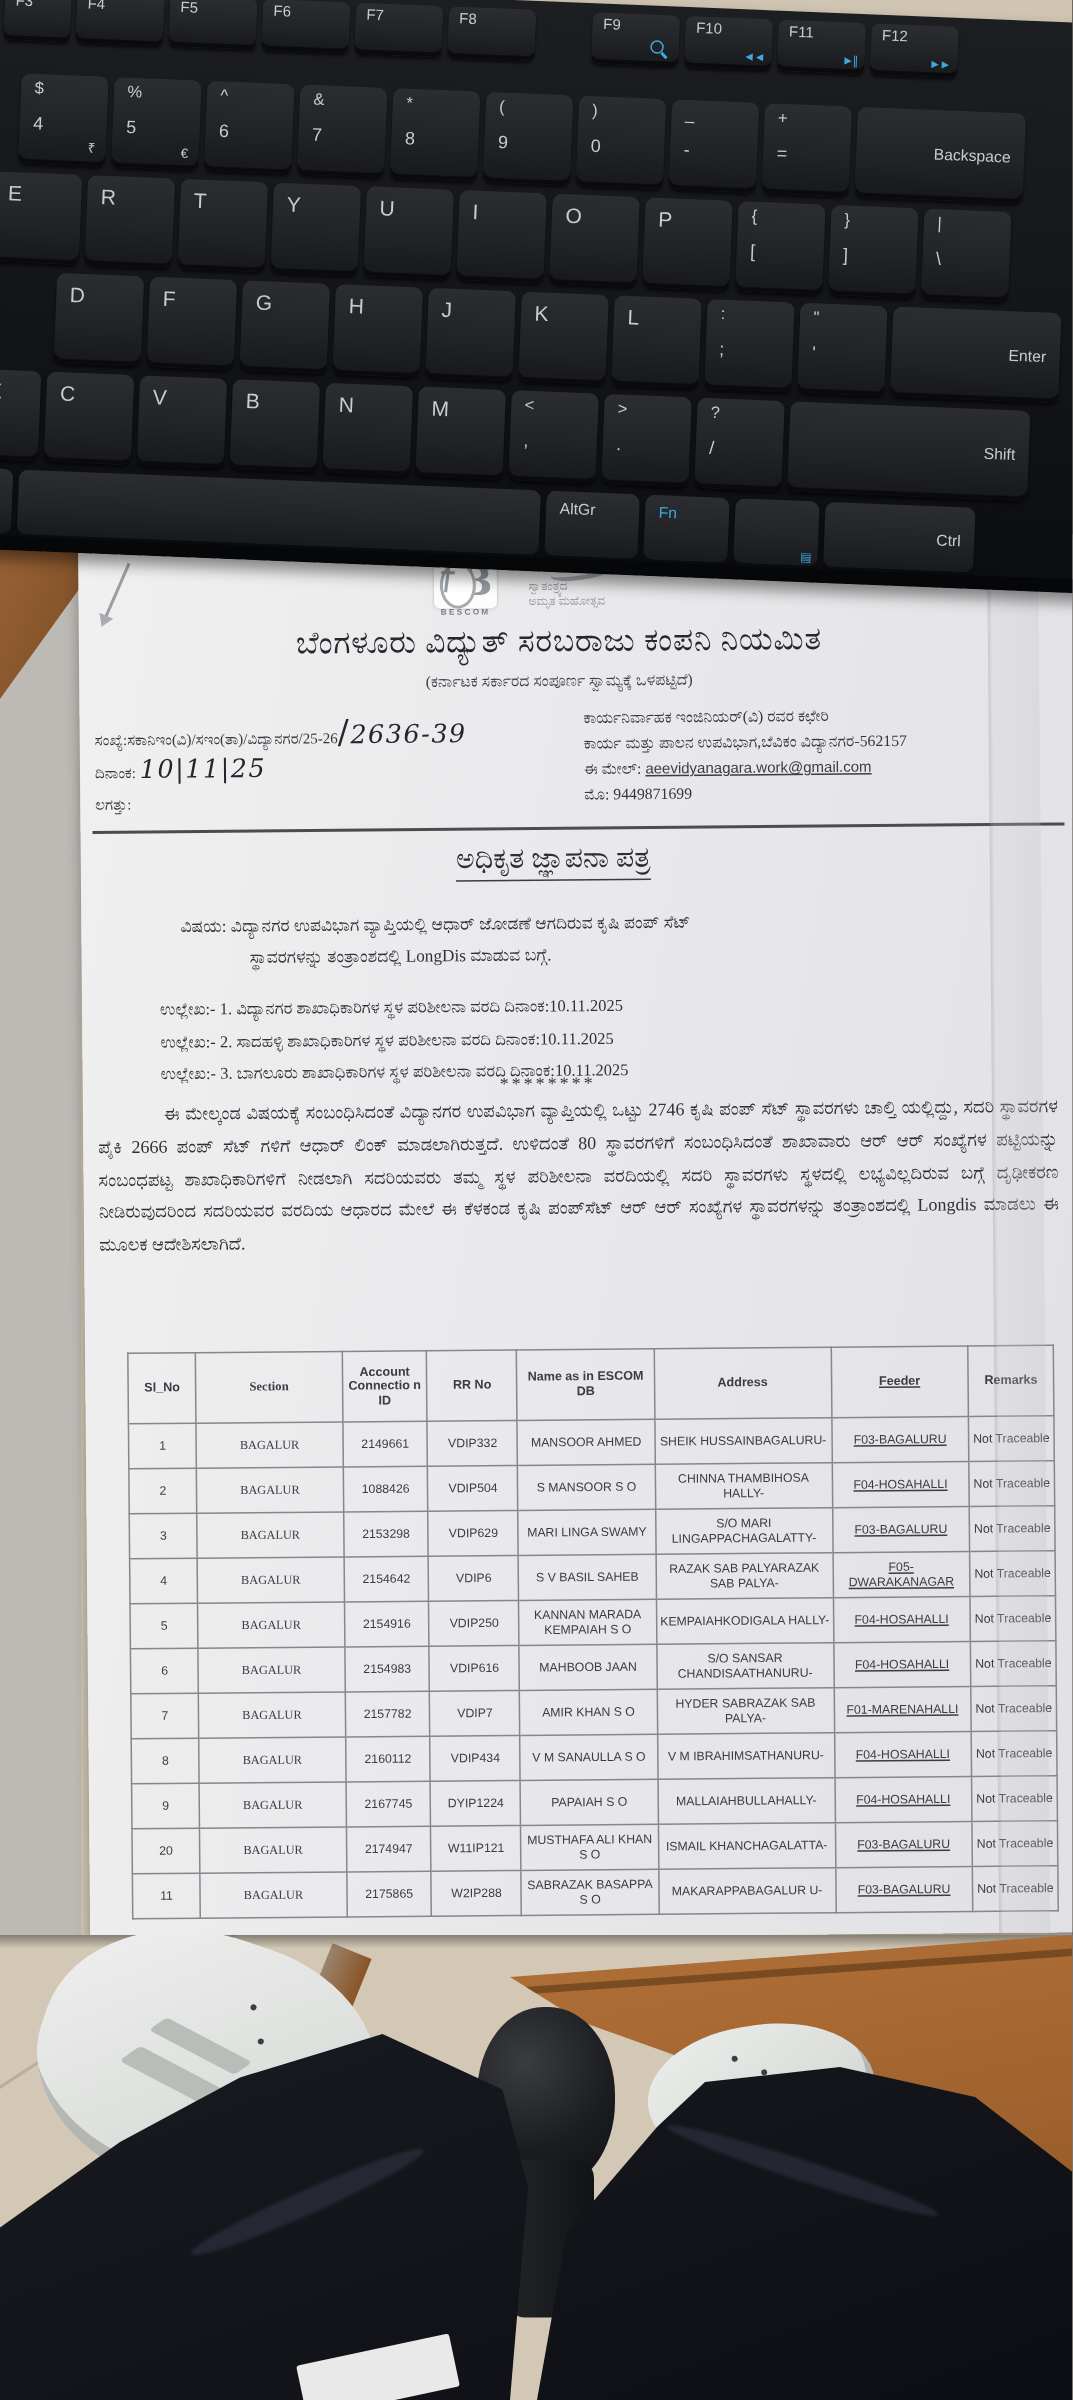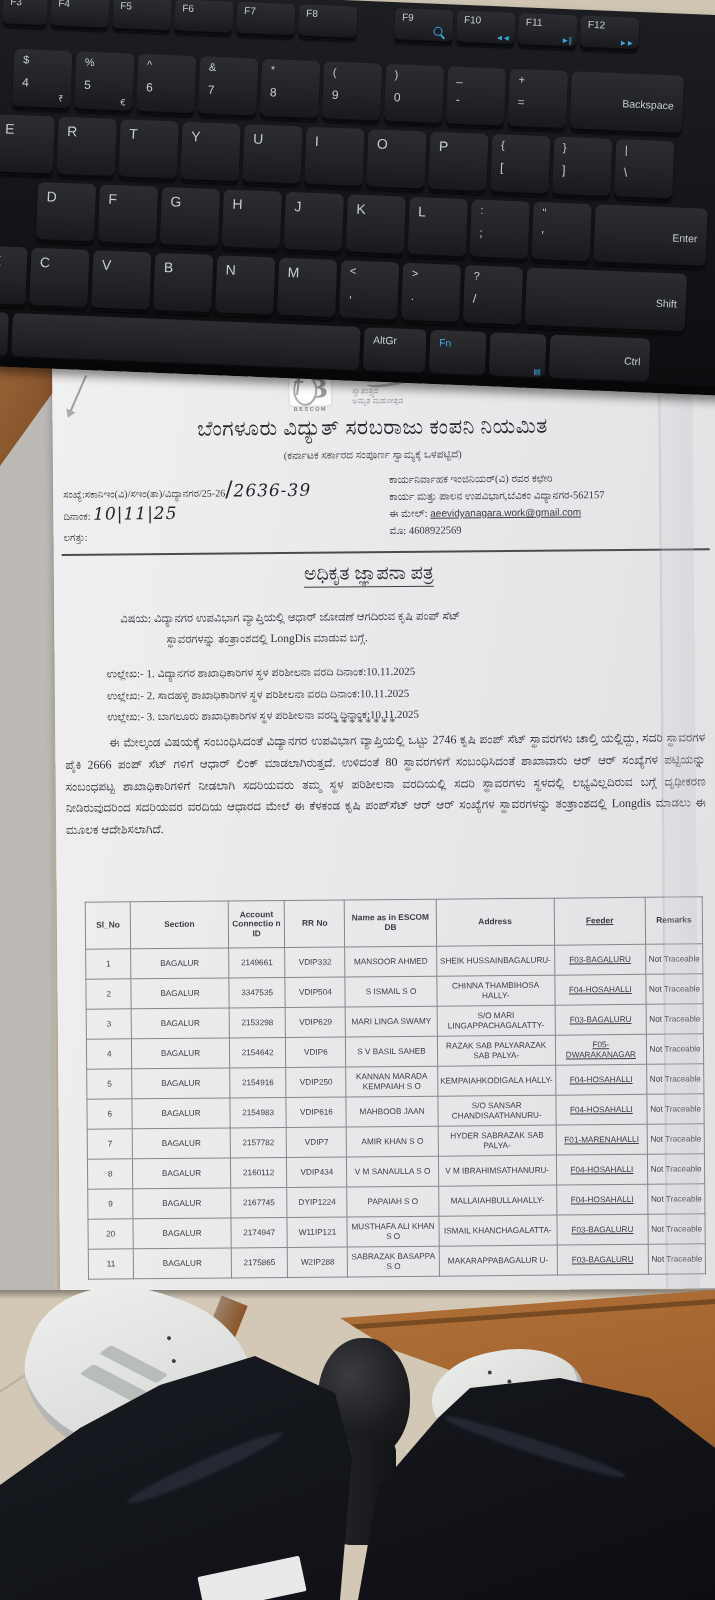--- a/index.html
+++ b/index.html
@@ -75,21 +75,21 @@
   .subject .l2{margin-left:46px;}
   .refs{position:absolute;top:302px;left:52px;width:560px;font-size:11px;line-height:21.5px;color:#2f3237;}
   .stars{position:absolute;top:356px;left:0;width:620px;text-align:center;font-size:12px;letter-spacing:2px;color:#3a3d41;}
   .body-par{position:absolute;top:371px;left:10px;width:640px;font-size:12px;line-height:21.8px;text-align:justify;text-indent:44px;color:#2e3136;}
 
   table.dtable{position:absolute;top:540px;left:28px;width:618px;border-collapse:collapse;font-family:"Liberation Sans",sans-serif;font-size:8.2px;color:#3a3d42;table-layout:fixed;}
   .dtable th,.dtable td{border:1px solid #85878a;text-align:center;vertical-align:middle;padding:1px 2px;line-height:9.6px;overflow:hidden;word-wrap:break-word;}
   .dtable th{font-weight:bold;font-size:8.4px;height:44px;}
   .dtable td{height:27px;}
   .dtable th:nth-child(1),.dtable td:nth-child(1){width:7%;}
-  .dtable th:nth-child(2),.dtable td:nth-child(2){width:16%;}
+  .dtable th:nth-child(2),.dtable td:nth-child(2){width:16%;font-family:Liberation Serif, serif;}
   .dtable th:nth-child(3),.dtable td:nth-child(3){width:9%;}
   .dtable th:nth-child(4),.dtable td:nth-child(4){width:9.5%;}
   .dtable th:nth-child(5),.dtable td:nth-child(5){width:15%;}
   .dtable th:nth-child(6),.dtable td:nth-child(6){width:19.5%;}
   .dtable th:nth-child(7),.dtable td:nth-child(7){width:15%;text-decoration:underline;}
   .dtable th:nth-child(8),.dtable td:nth-child(8){width:9%;}
 
   
   .floor{position:absolute;left:0;top:1290px;width:715px;height:310px;background:#d2c8b5;z-index:7;overflow:hidden;}
   .floor-shadow{position:absolute;top:0;left:0;right:0;height:9px;background:linear-gradient(180deg,rgba(70,65,58,.55),rgba(70,65,58,0));}
@@ -571,21 +571,21 @@
         <div class="refline">
           <span>ದಿನಾಂಕ:</span> <span class="hand">10|11|25</span>
         </div>
         <div class="attach">ಲಗತ್ತು:</div>
       </div>
 
       <div class="officeblock">
         <div>ಕಾರ್ಯನಿರ್ವಾಹಕ ಇಂಜಿನಿಯರ್(ವಿ) ರವರ ಕಛೇರಿ</div>
         <div>ಕಾರ್ಯ ಮತ್ತು ಪಾಲನ ಉಪವಿಭಾಗ,ಬೆವಿಕಂ ವಿದ್ಯಾನಗರ-562157</div>
         <div><span>ಈ ಮೇಲ್:</span> <span class="email-link">aeevidyanagara.work@gmail.com</span></div>
-        <div><span>ಮೊ:</span> <span>4608922569</span></div>
+        <div><span>ಮೊ:</span> <span>9449871699</span></div>
       </div>
 
       <div class="rule"></div>
 
       <div class="doc-title-wrap"><span class="doc-title">ಅಧಿಕೃತ ಜ್ಞಾಪನಾ ಪತ್ರ</span></div>
 
       <div class="subject">
         <div><span>ವಿಷಯ:</span> <span>ವಿದ್ಯಾನಗರ ಉಪವಿಭಾಗ ವ್ಯಾಪ್ತಿಯಲ್ಲಿ ಆಧಾರ್ ಜೋಡಣೆ ಆಗದಿರುವ ಕೃಷಿ ಪಂಪ್ ಸೆಟ್</span></div>
         <div class="l2">ಸ್ಥಾವರಗಳನ್ನು ತಂತ್ರಾಂಶದಲ್ಲಿ LongDis ಮಾಡುವ ಬಗ್ಗೆ.</div>
       </div>
@@ -622,23 +622,23 @@
               <td>VDIP332</td>
               <td>MANSOOR AHMED</td>
               <td>SHEIK HUSSAINBAGALURU-</td>
               <td>F03-BAGALURU</td>
               <td>Not Traceable</td>
             </tr>
 
             <tr>
               <td>2</td>
               <td>BAGALUR</td>
-              <td>3347535</td>
+              <td>1088426</td>
               <td>VDIP504</td>
-              <td>S ISMAIL S O</td>
+              <td>S MANSOOR S O</td>
               <td>CHINNA THAMBIHOSA HALLY-</td>
               <td>F04-HOSAHALLI</td>
               <td>Not Traceable</td>
             </tr>
 
             <tr>
               <td>3</td>
               <td>BAGALUR</td>
               <td>2153298</td>
               <td>VDIP629</td>

